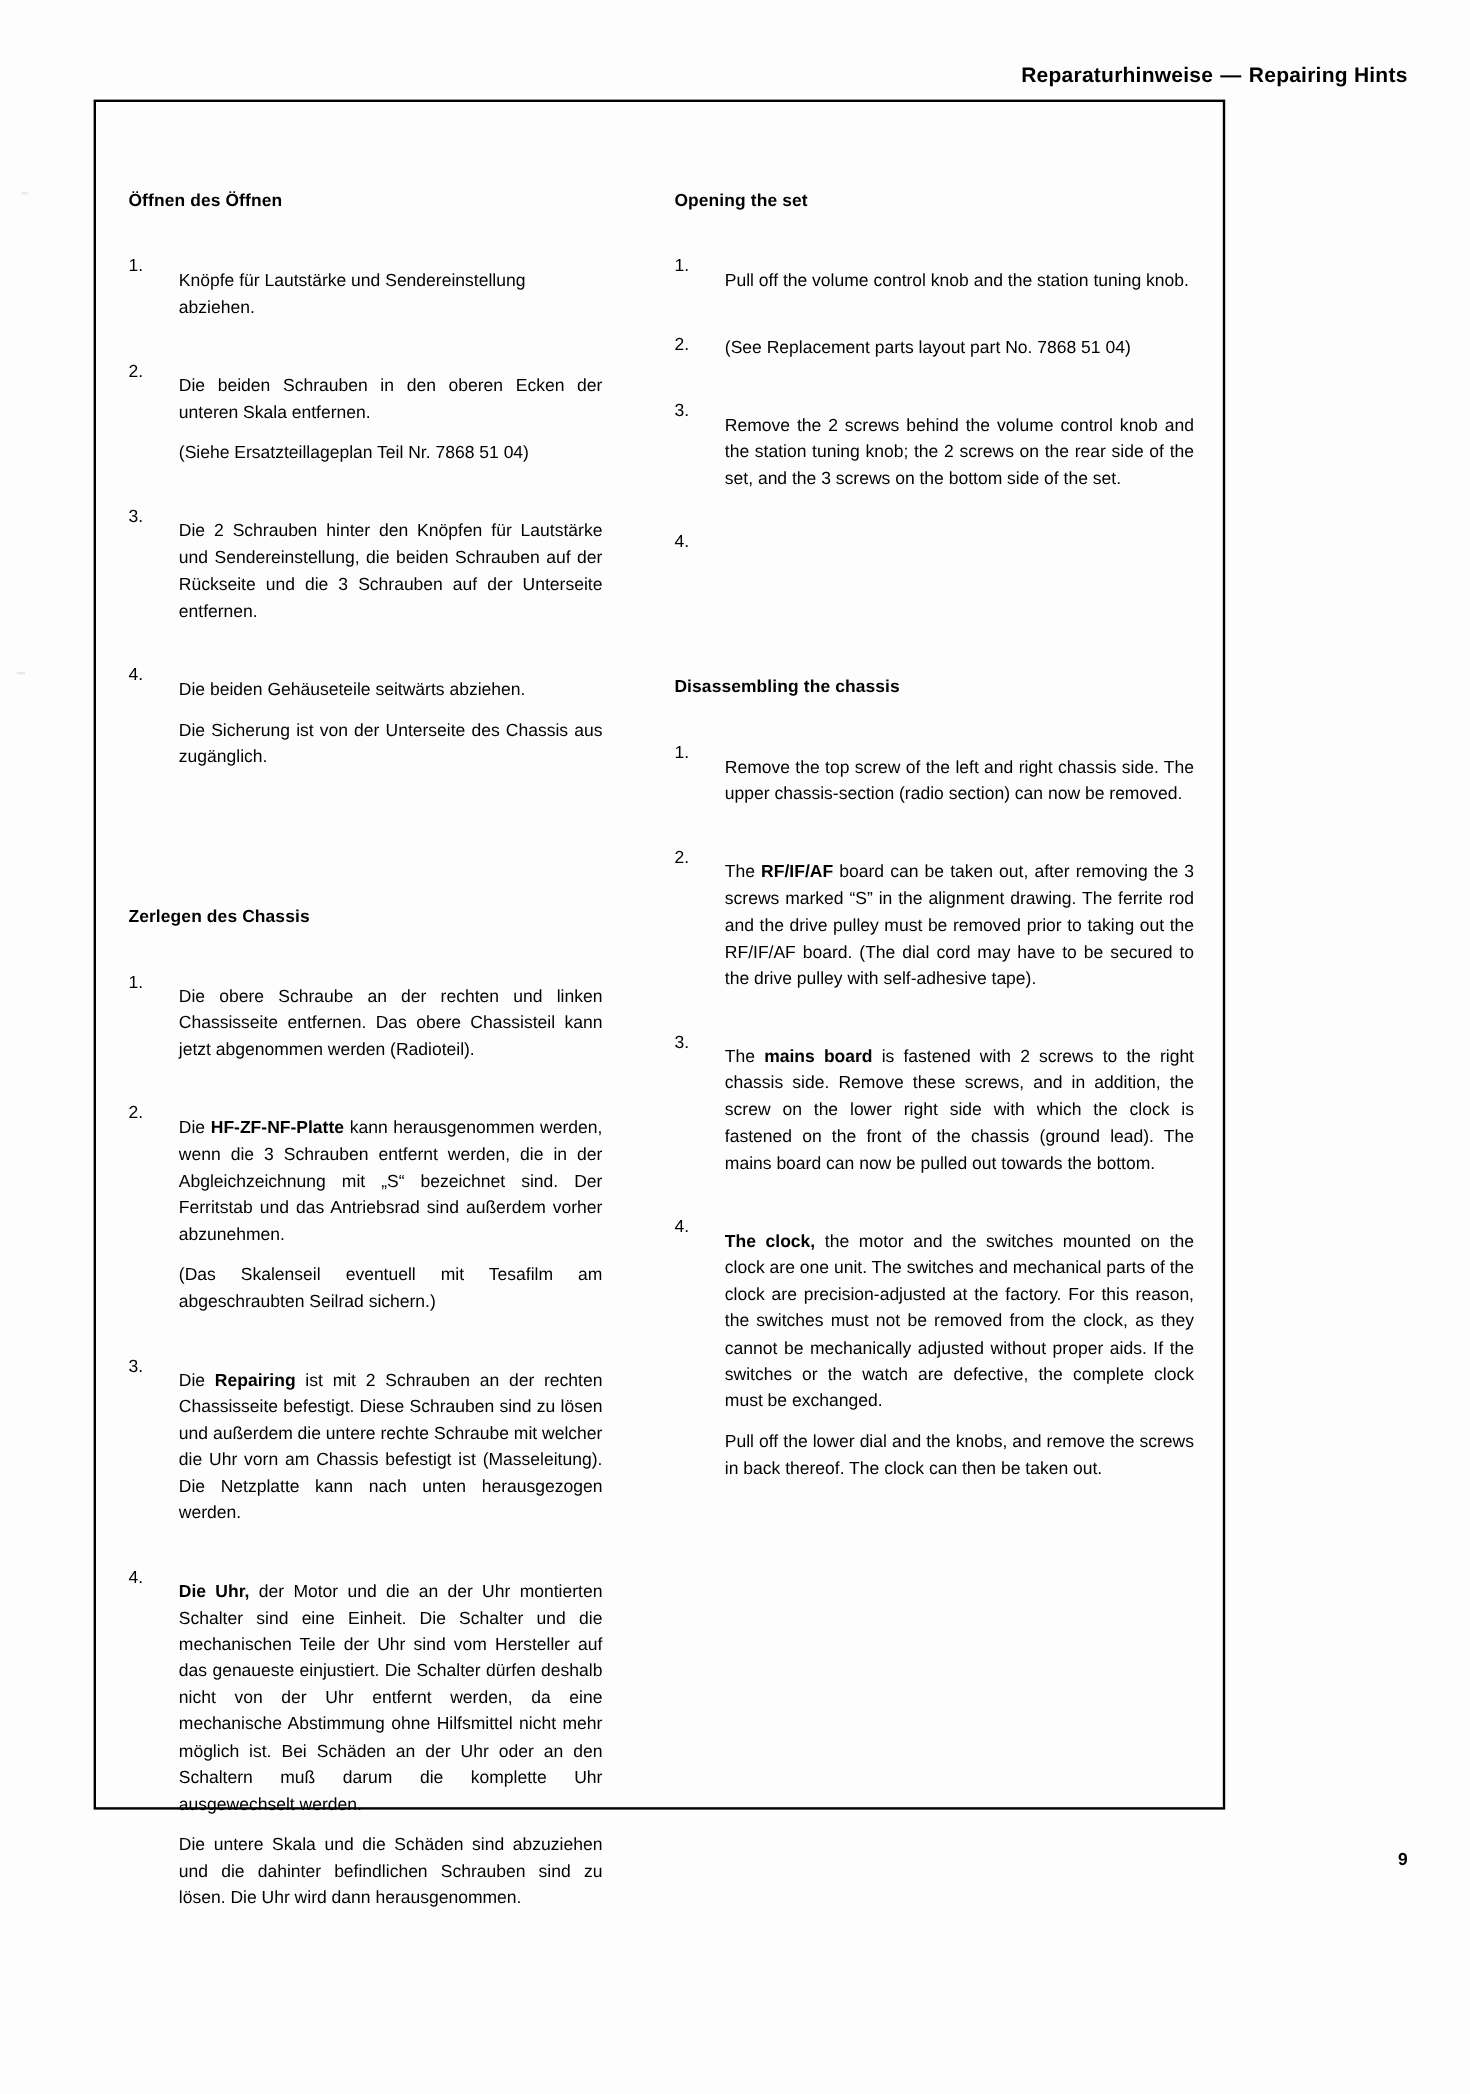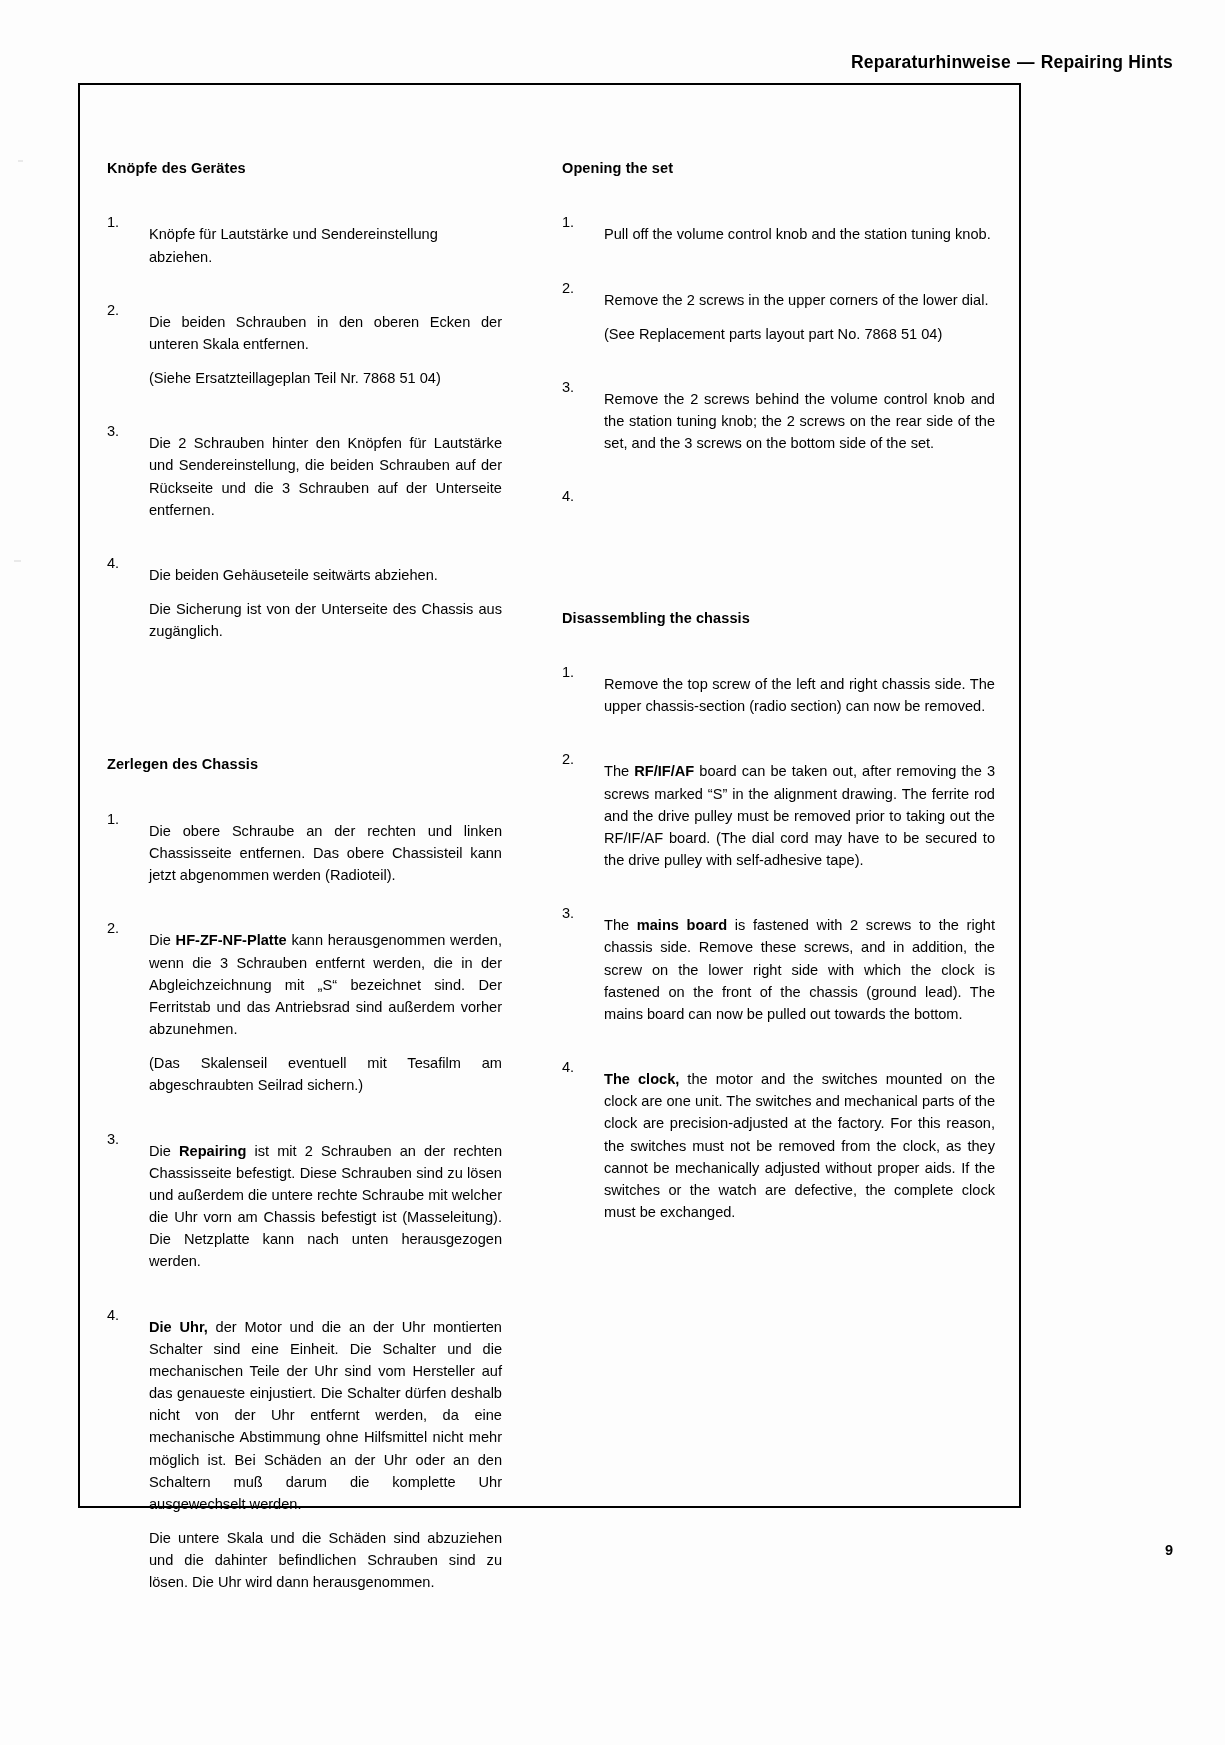--- a/index.html
+++ b/index.html
@@ -135,21 +135,21 @@
     <span>Reparaturhinweise</span><span class="dash">—</span><span>Repairing Hints</span>
   </div>
 
   <div class="frame"></div>
 
   <div class="content">
 
     <div class="col left">
 
       <div class="sec-block">
-        <div class="sec-title">Knöpfe des Gerätes</div>
+        <div class="sec-title">Öffnen des Öffnen</div>
         <ol class="steps">
           <li>
             <span class="num">1.</span>
             <span class="body">
               <p class="para noj">Knöpfe für Lautstärke und Sendereinstellung abziehen.</p>
             </span>
           </li>
           <li>
             <span class="num">2.</span>
             <span class="body">
@@ -214,21 +214,20 @@
         <ol class="steps">
           <li>
             <span class="num">1.</span>
             <span class="body">
               <p class="para">Pull off the volume control knob and the station tuning knob.</p>
             </span>
           </li>
           <li>
             <span class="num">2.</span>
             <span class="body">
-              <p class="para">Remove the 2 screws in the upper corners of the lower dial.</p>
               <p class="para noj gap">(See Replacement parts layout part No. 7868 51 04)</p>
             </span>
           </li>
           <li>
             <span class="num">3.</span>
             <span class="body">
               <p class="para">Remove the 2 screws behind the volume control knob and the station tuning knob; the 2 screws on the rear side of the set, and the 3 screws on the bottom side of the set.</p>
             </span>
           </li>
           <li>
@@ -257,20 +256,21 @@
           <li>
             <span class="num">3.</span>
             <span class="body">
               <p class="para">The <b>mains board</b> is fastened with 2 screws to the right chassis side. Remove these screws, and in addition, the screw on the lower right side with which the clock is fastened on the front of the chassis (ground lead). The mains board can now be pulled out towards the bottom.</p>
             </span>
           </li>
           <li>
             <span class="num">4.</span>
             <span class="body">
               <p class="para"><b>The clock,</b> the motor and the switches mounted on the clock are one unit. The switches and mechanical parts of the clock are precision-adjusted at the factory. For this reason, the switches must not be removed from the clock, as they cannot be mechanically adjusted without proper aids. If the switches or the watch are defective, the complete clock must be exchanged.</p>
+              <p class="para">Pull off the lower dial and the knobs, and remove the screws in back thereof. The clock can then be taken out.</p>
             </span>
           </li>
         </ol>
       </div>
 
     </div>
   </div>
 
   <div class="page-number">9</div>
 </div>

